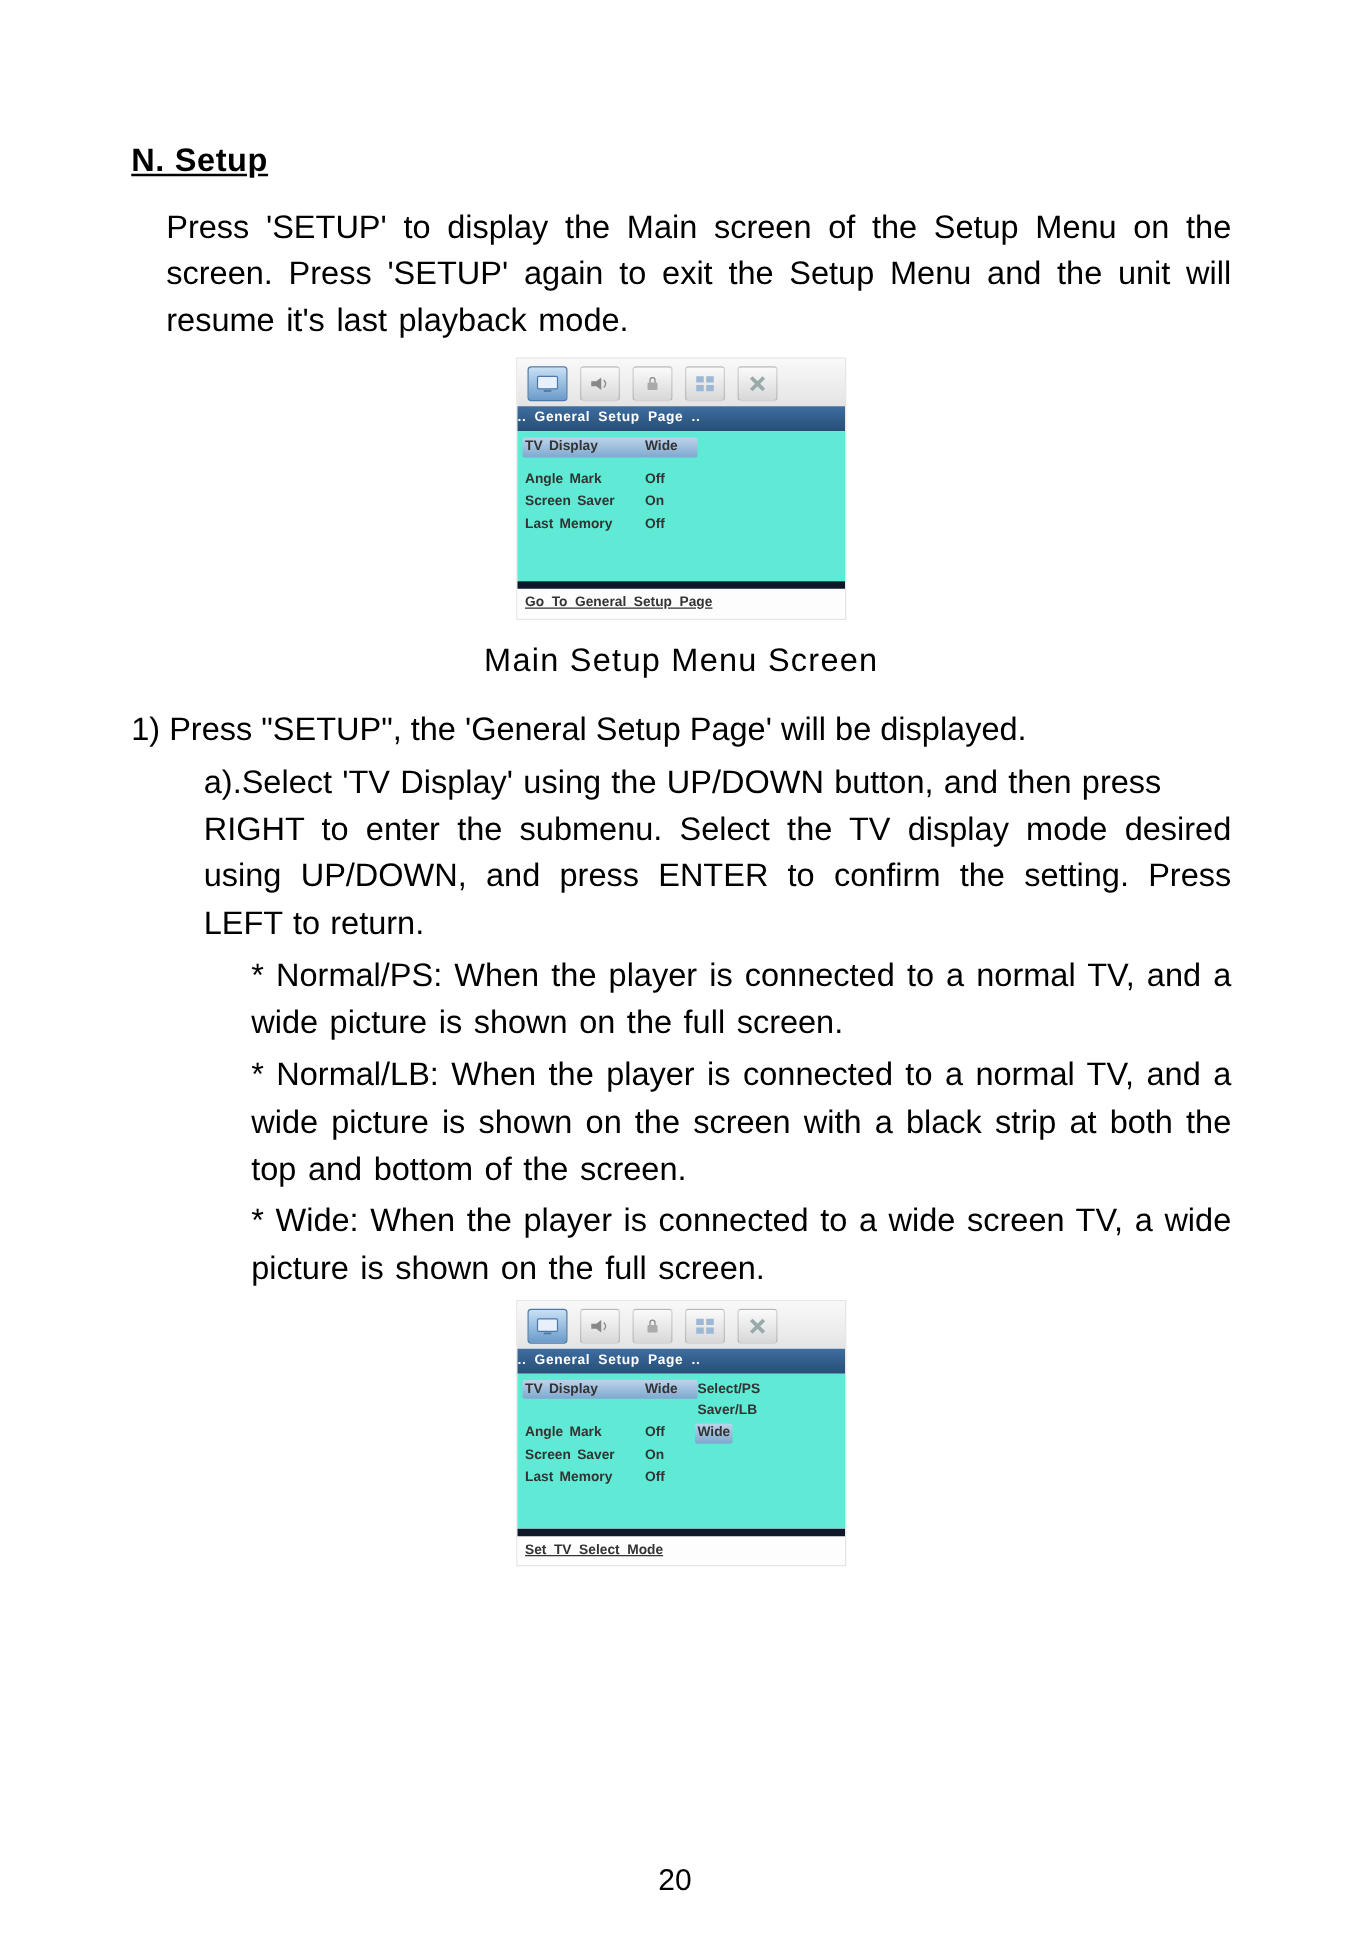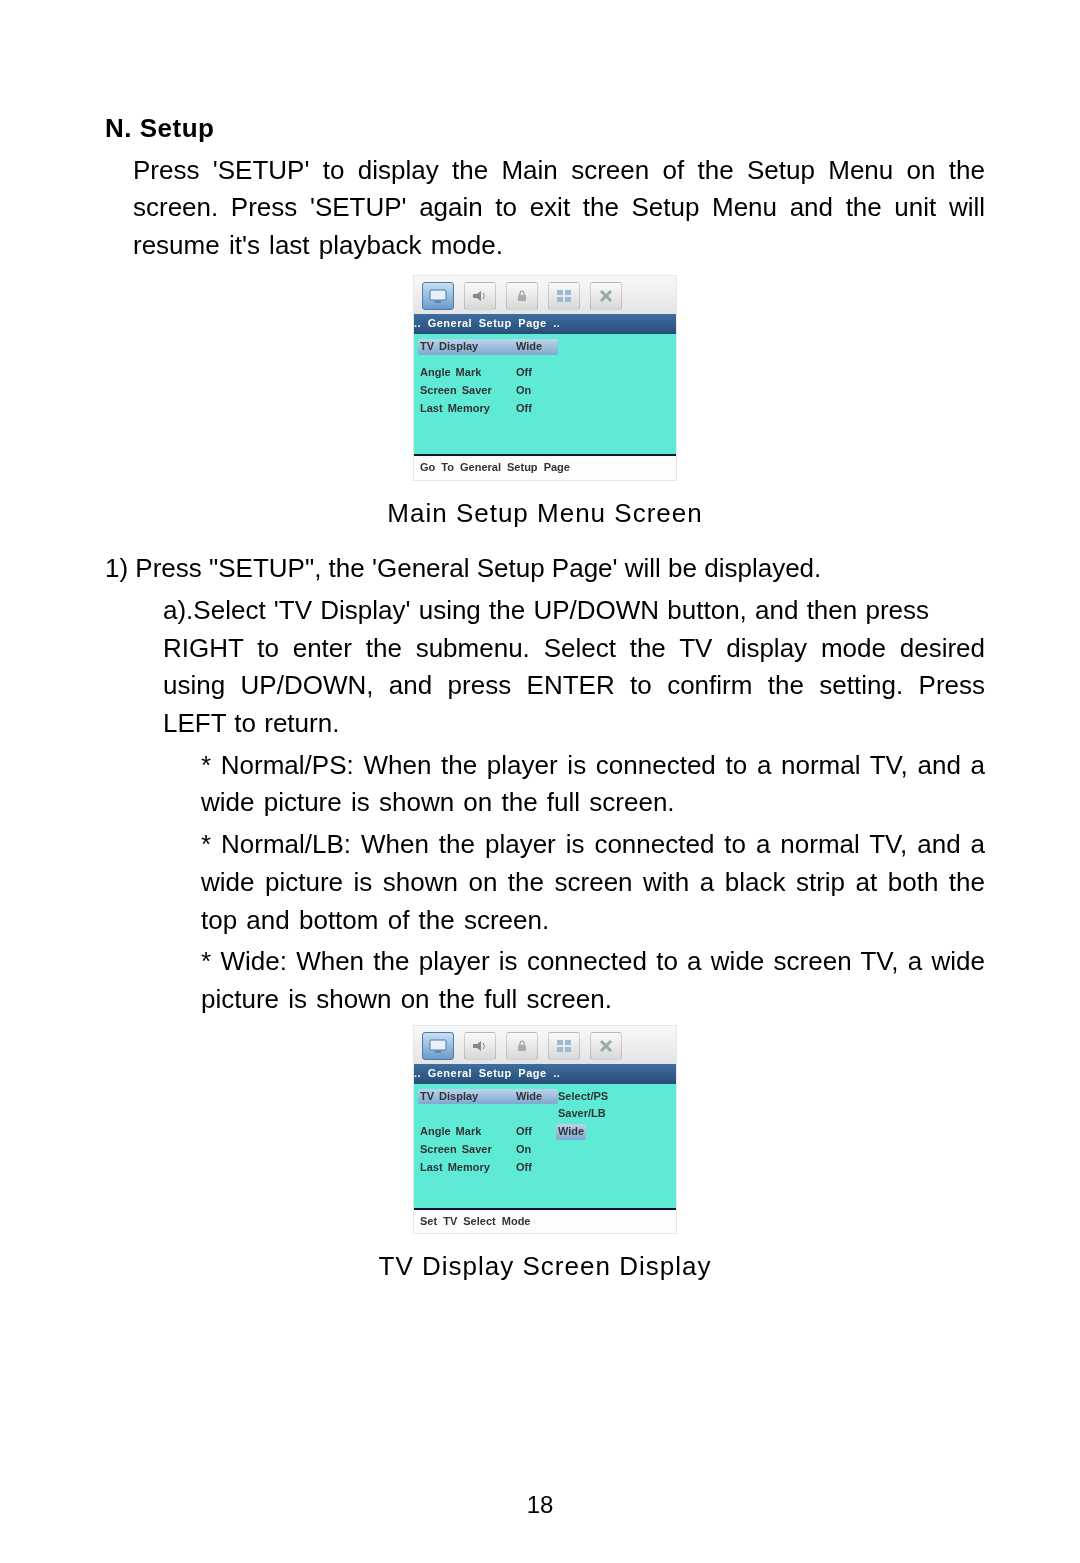--- a/index.html
+++ b/index.html
@@ -14,21 +14,22 @@
     height: 1563px;
     position: relative;
     box-sizing: border-box;
     padding: 110px 95px 0 105px;
     font-size: 26px;
     line-height: 1.45;
   }
   .heading {
     font-weight: bold;
     letter-spacing: 0.5px;
-    margin-bottom: 4px;
+    margin-bottom: 15px;
+    text-decoration: underline;
   }
   .para {
     margin: 0 0 10px 28px;
     text-align: justify;
     word-spacing: 2px;
   }
   .caption {
     font-weight: normal;
     text-align: center;
     letter-spacing: 1px;
@@ -124,22 +125,23 @@
     padding: 0 2px;
     margin-left: -2px;
     display: inline-block;
   }
   .menu-footer {
     background: #fdfdfd;
     font-size: 11px;
     font-weight: bold;
     color: #333;
     padding: 4px 6px;
-    border-top: 2px solid #0f172a;
+    border-top: 6px solid #0f172a;
     word-spacing: 3px;
+    text-decoration: underline;
   }
 </style>
 </head>
 <body>
 
 <div class="page">
 
   <div class="heading">N.  Setup</div>
   <p class="para">Press 'SETUP' to display the Main screen of the Setup Menu on the screen.  Press 'SETUP' again to exit the Setup Menu and the unit  will resume it's last playback mode.</p>
 
@@ -271,16 +273,15 @@
         <span class="c2">On</span>
       </div>
       <div class="menu-row">
         <span class="c1">Last  Memory</span>
         <span class="c2">Off</span>
       </div>
     </div>
     <div class="menu-footer">Set  TV  Select  Mode</div>
   </div>
 
-  <div class="caption">TV Display Screen Display</div>
-
-  <div class="page-num">18</div>
+
+  <div class="page-num">20</div>
 </div>
 
 </body></html>

